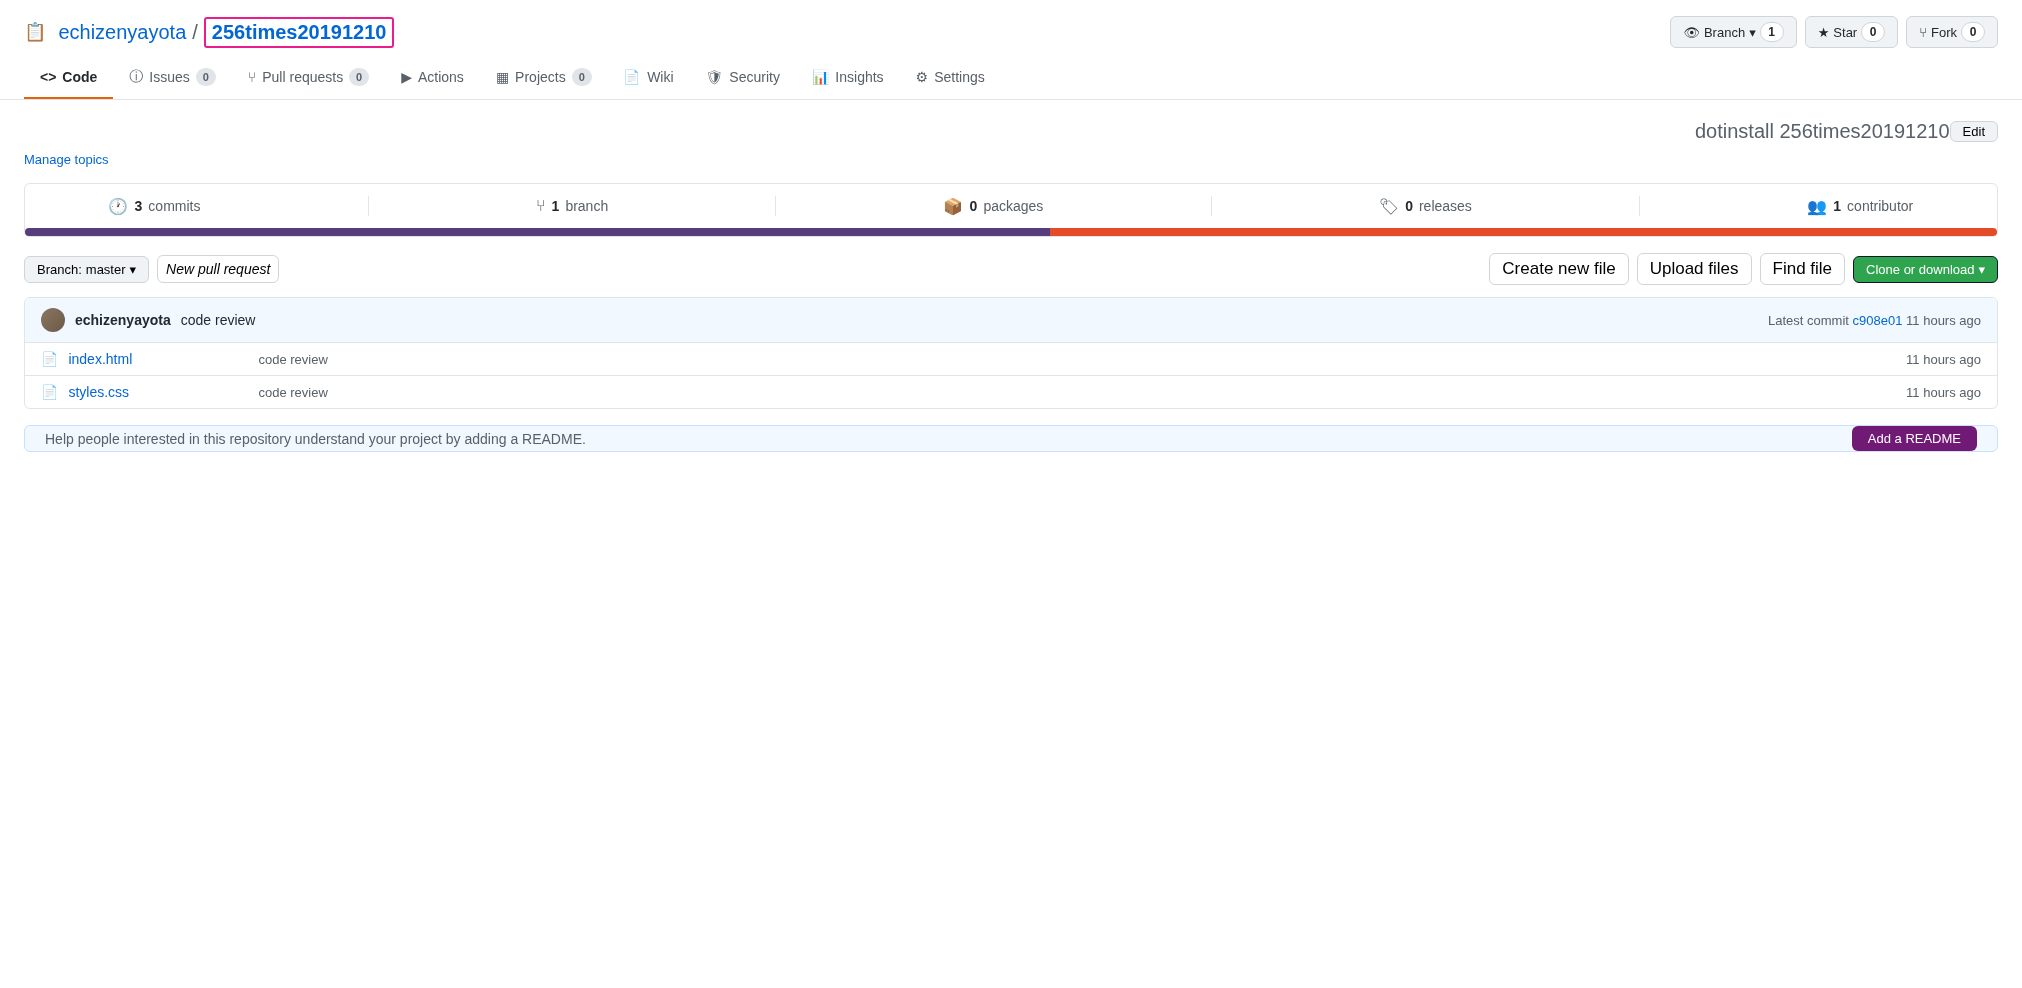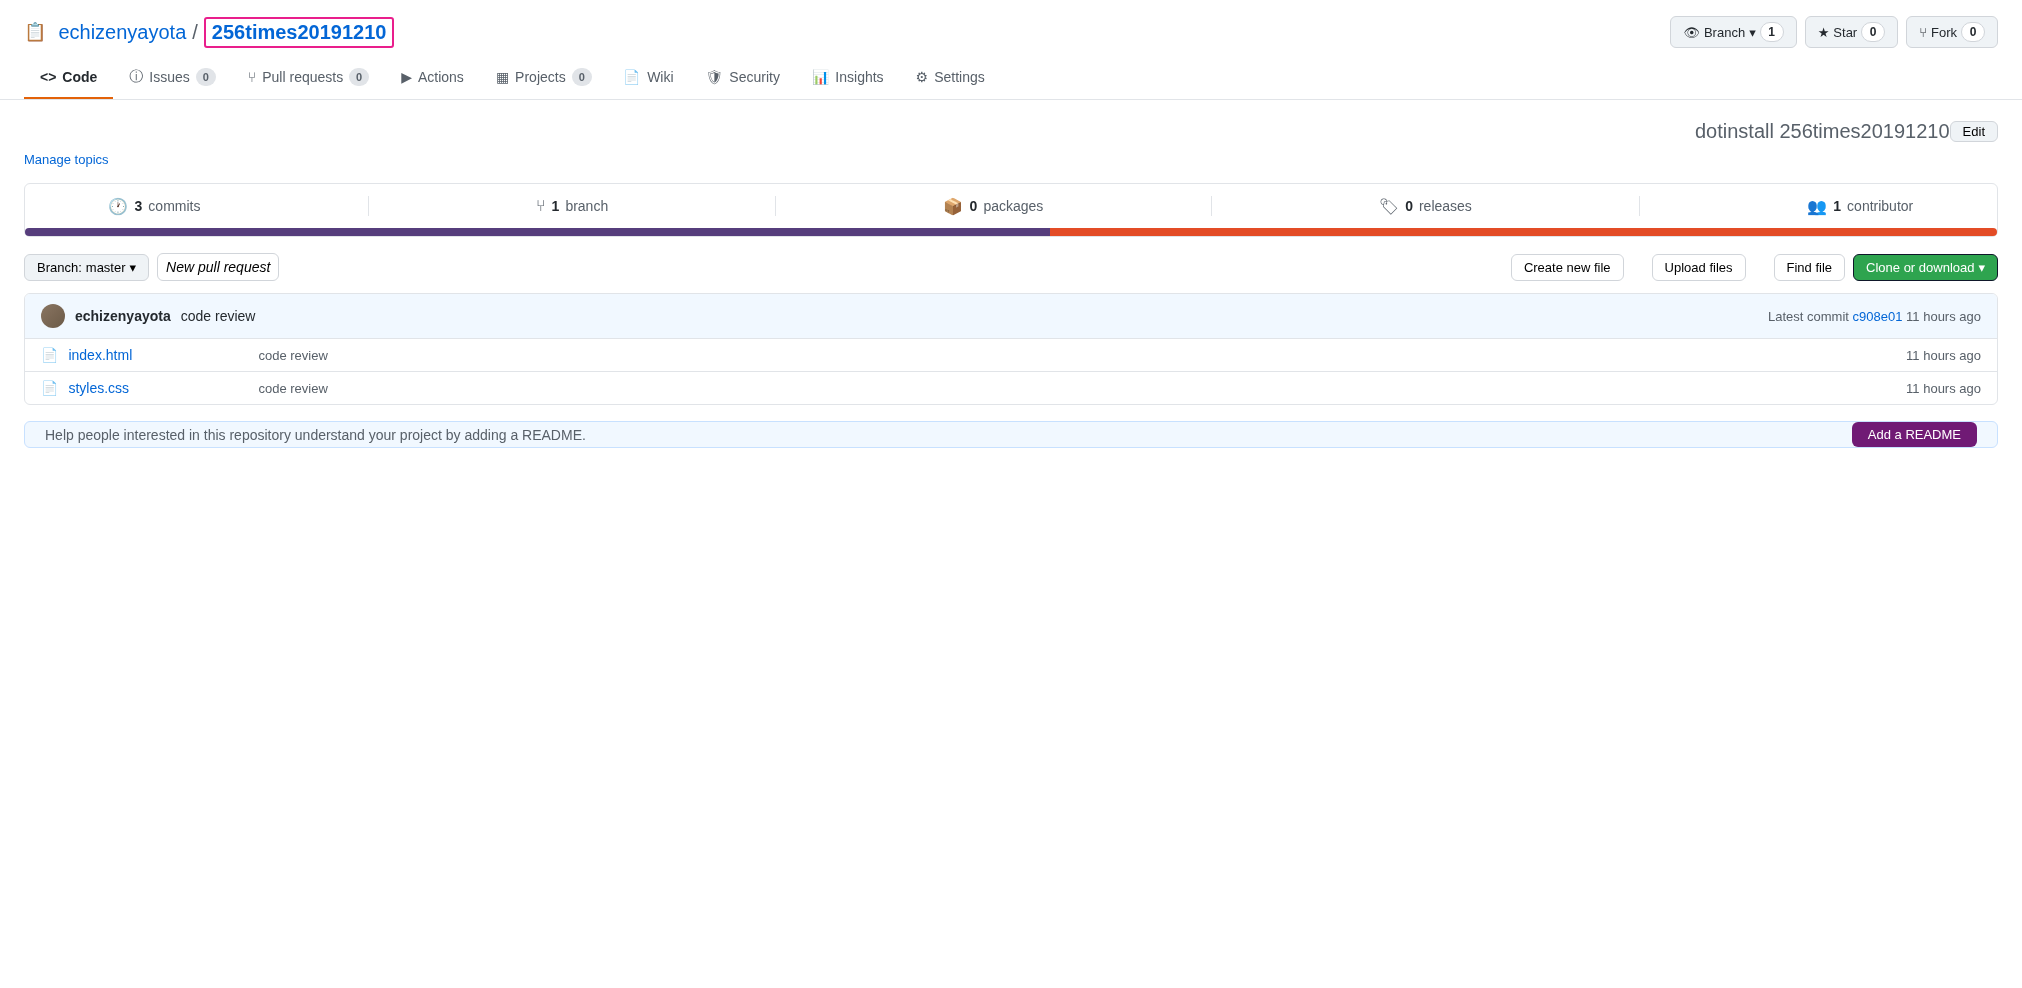--- a/index.html
+++ b/index.html
@@ -229,23 +229,22 @@
     .toolbar-right {
       display: flex;
       align-items: center;
       gap: 8px;
     }
     .file-action-btn {
       padding: 5px 12px;
       border: 1px solid #d1d5da;
       border-radius: 6px;
       background: #fff;
-      font-size: 13px;
-      cursor: pointer;
-      margin-left: 20px;
+      font-size: 17px;
+      cursor: pointer;
     }
     .clone-btn {
       display: inline-flex;
       align-items: center;
       gap: 4px;
       padding: 5px 12px;
       border: 1px solid #0f172a;
       border-radius: 6px;
       background: #2ea44f;
       color: #fff;

